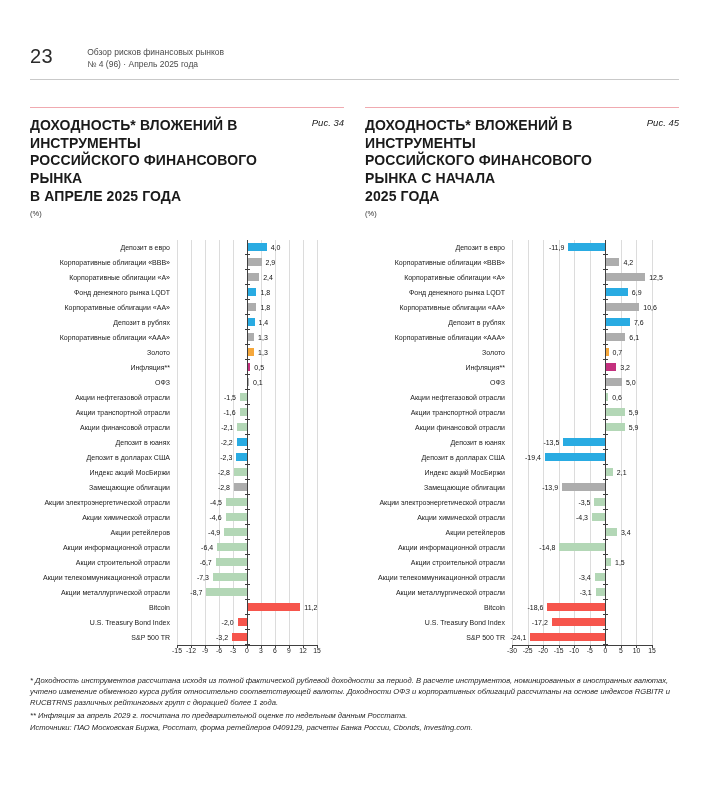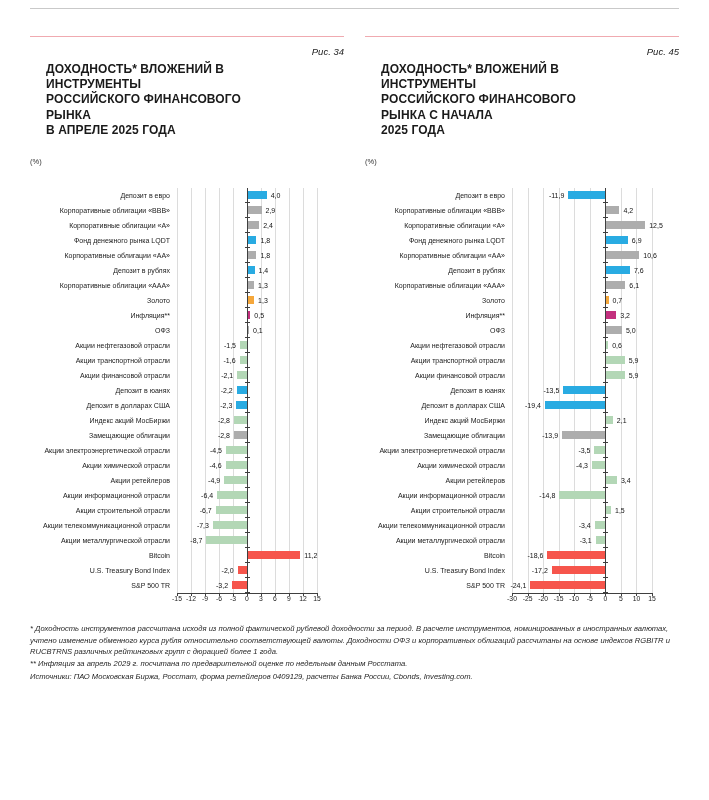--- a/index.html
+++ b/index.html
@@ -9,21 +9,21 @@
   
   .header-row{display:flex;align-items:flex-start;padding-top:46px;}
   .page-num{font-size:20px;color:#2b2b2b;letter-spacing:.5px;line-height:1;margin-right:34px;}
   .header-text{font-size:8.5px;color:#4a4a4a;line-height:1.4;padding-top:1px;}
   .header-rule{height:1px;background:#c9c9c9;margin-top:8px;}
   
   .columns{display:flex;gap:21px;margin-top:27px;}
   .chart-block{flex:1;min-width:0;}
   .fig-rule{height:1px;background:#f0aab0;margin-bottom:9px;}
   .title-row{display:flex;justify-content:space-between;align-items:flex-start;}
-  .chart-title{margin:16px;font-size:12px;font-weight:bold;line-height:1.27;white-space:pre-line;letter-spacing:.1px;}
+  .chart-title{margin:0;font-size:14px;font-weight:bold;line-height:1.27;white-space:pre-line;letter-spacing:.1px;}
   .fig-label{font-size:9.5px;font-style:italic;color:#222;white-space:nowrap;padding-left:8px;}
   .unit{font-size:7.5px;color:#333;margin-top:3px;}
   
   .chart{position:relative;margin-top:22px;}
   .grid-layer{position:absolute;top:0;}
   .gridline{position:absolute;top:0;width:1px;background:#dcdcdc;}
   .zero-line{position:absolute;top:0;width:1px;background:#3f3f3f;}
   .zero-ticks{position:absolute;top:0;width:5px;
       background:repeating-linear-gradient(to bottom,transparent 0,transparent 14px,#3f3f3f 14px,#3f3f3f 15px);}
   .baseline{position:absolute;height:1px;background:#3f3f3f;}
@@ -39,20 +39,27 @@
   .axis-tick-label{position:absolute;top:3px;transform:translateX(-50%);line-height:1;}
   
   .footnotes{margin-top:17px;font-size:7.6px;font-style:italic;color:#1f1f1f;line-height:1.5;}
   .footnotes p{margin:0 0 1px 0;}
 </style>
 </head>
 <body>
 
 <div class="page">
   <div class="inner">
+    <div class="header-row">
+      <div class="page-num">23</div>
+      <div class="header-text">
+        <div>Обзор рисков финансовых рынков</div>
+        <div>№ 4 (96) · Апрель 2025 года</div>
+      </div>
+    </div>
     <div class="header-rule"></div>
 
     <div class="columns">
       <section class="chart-block">
         <div class="fig-rule"></div>
         <div class="title-row">
           <h2 class="chart-title">ДОХОДНОСТЬ* ВЛОЖЕНИЙ В ИНСТРУМЕНТЫ
 РОССИЙСКОГО ФИНАНСОВОГО РЫНКА
 В АПРЕЛЕ 2025 ГОДА</h2>
           <div class="fig-label">Рис. 34</div>

